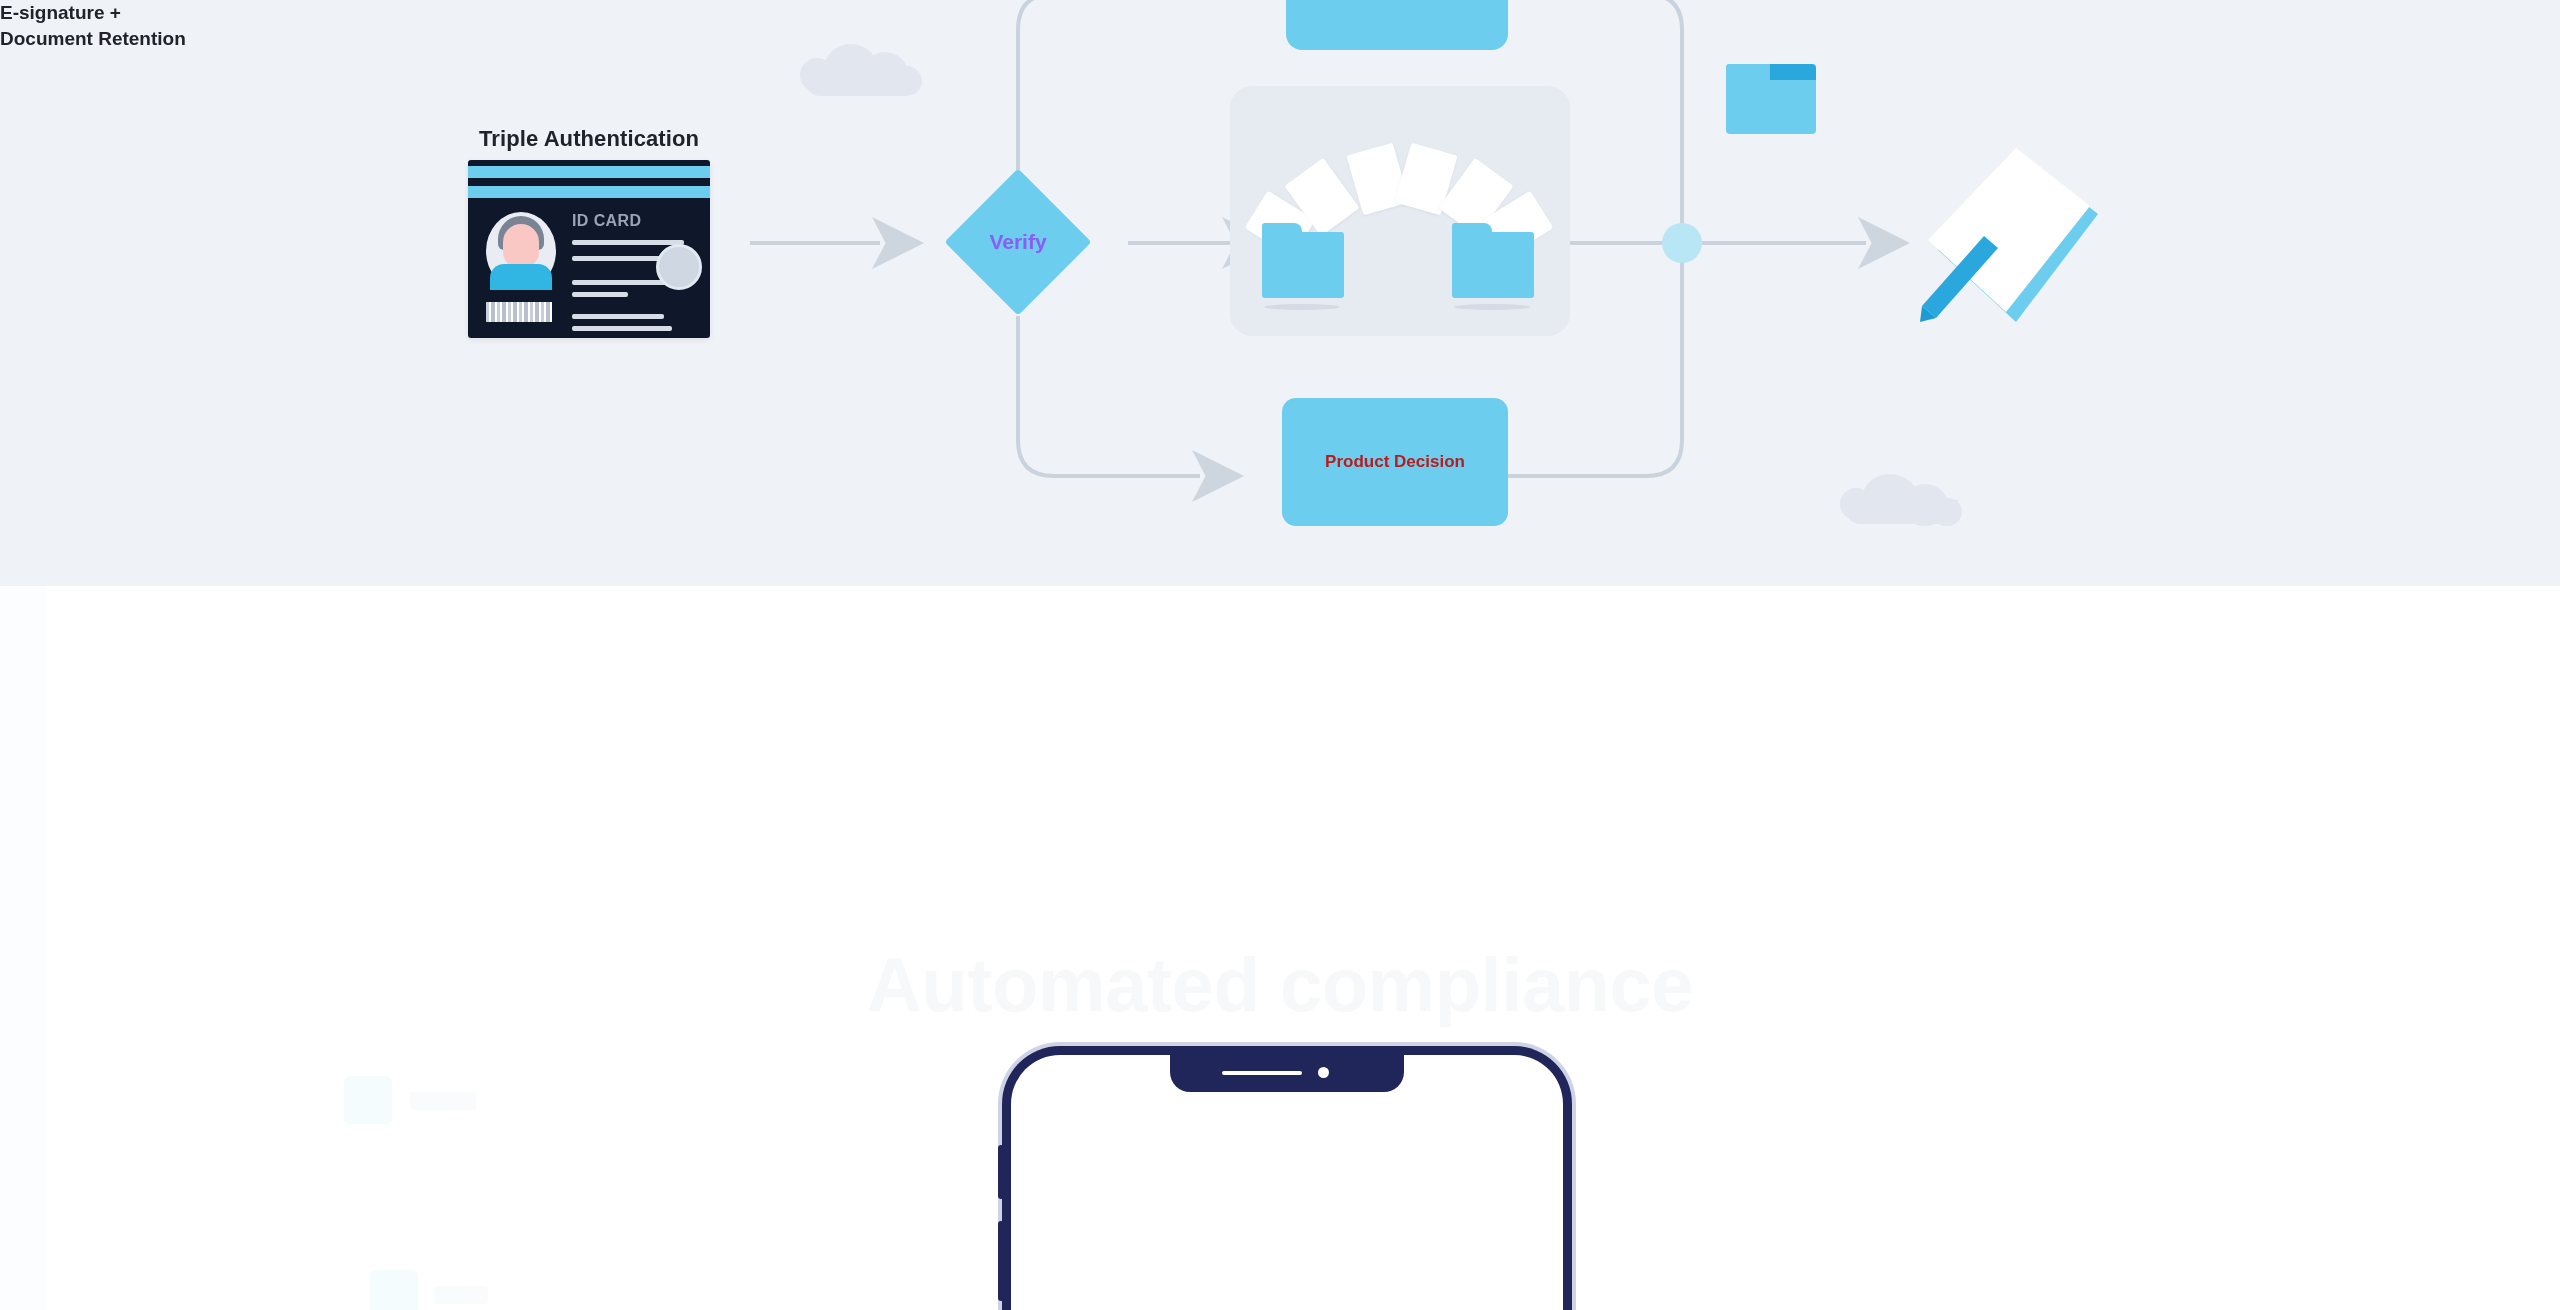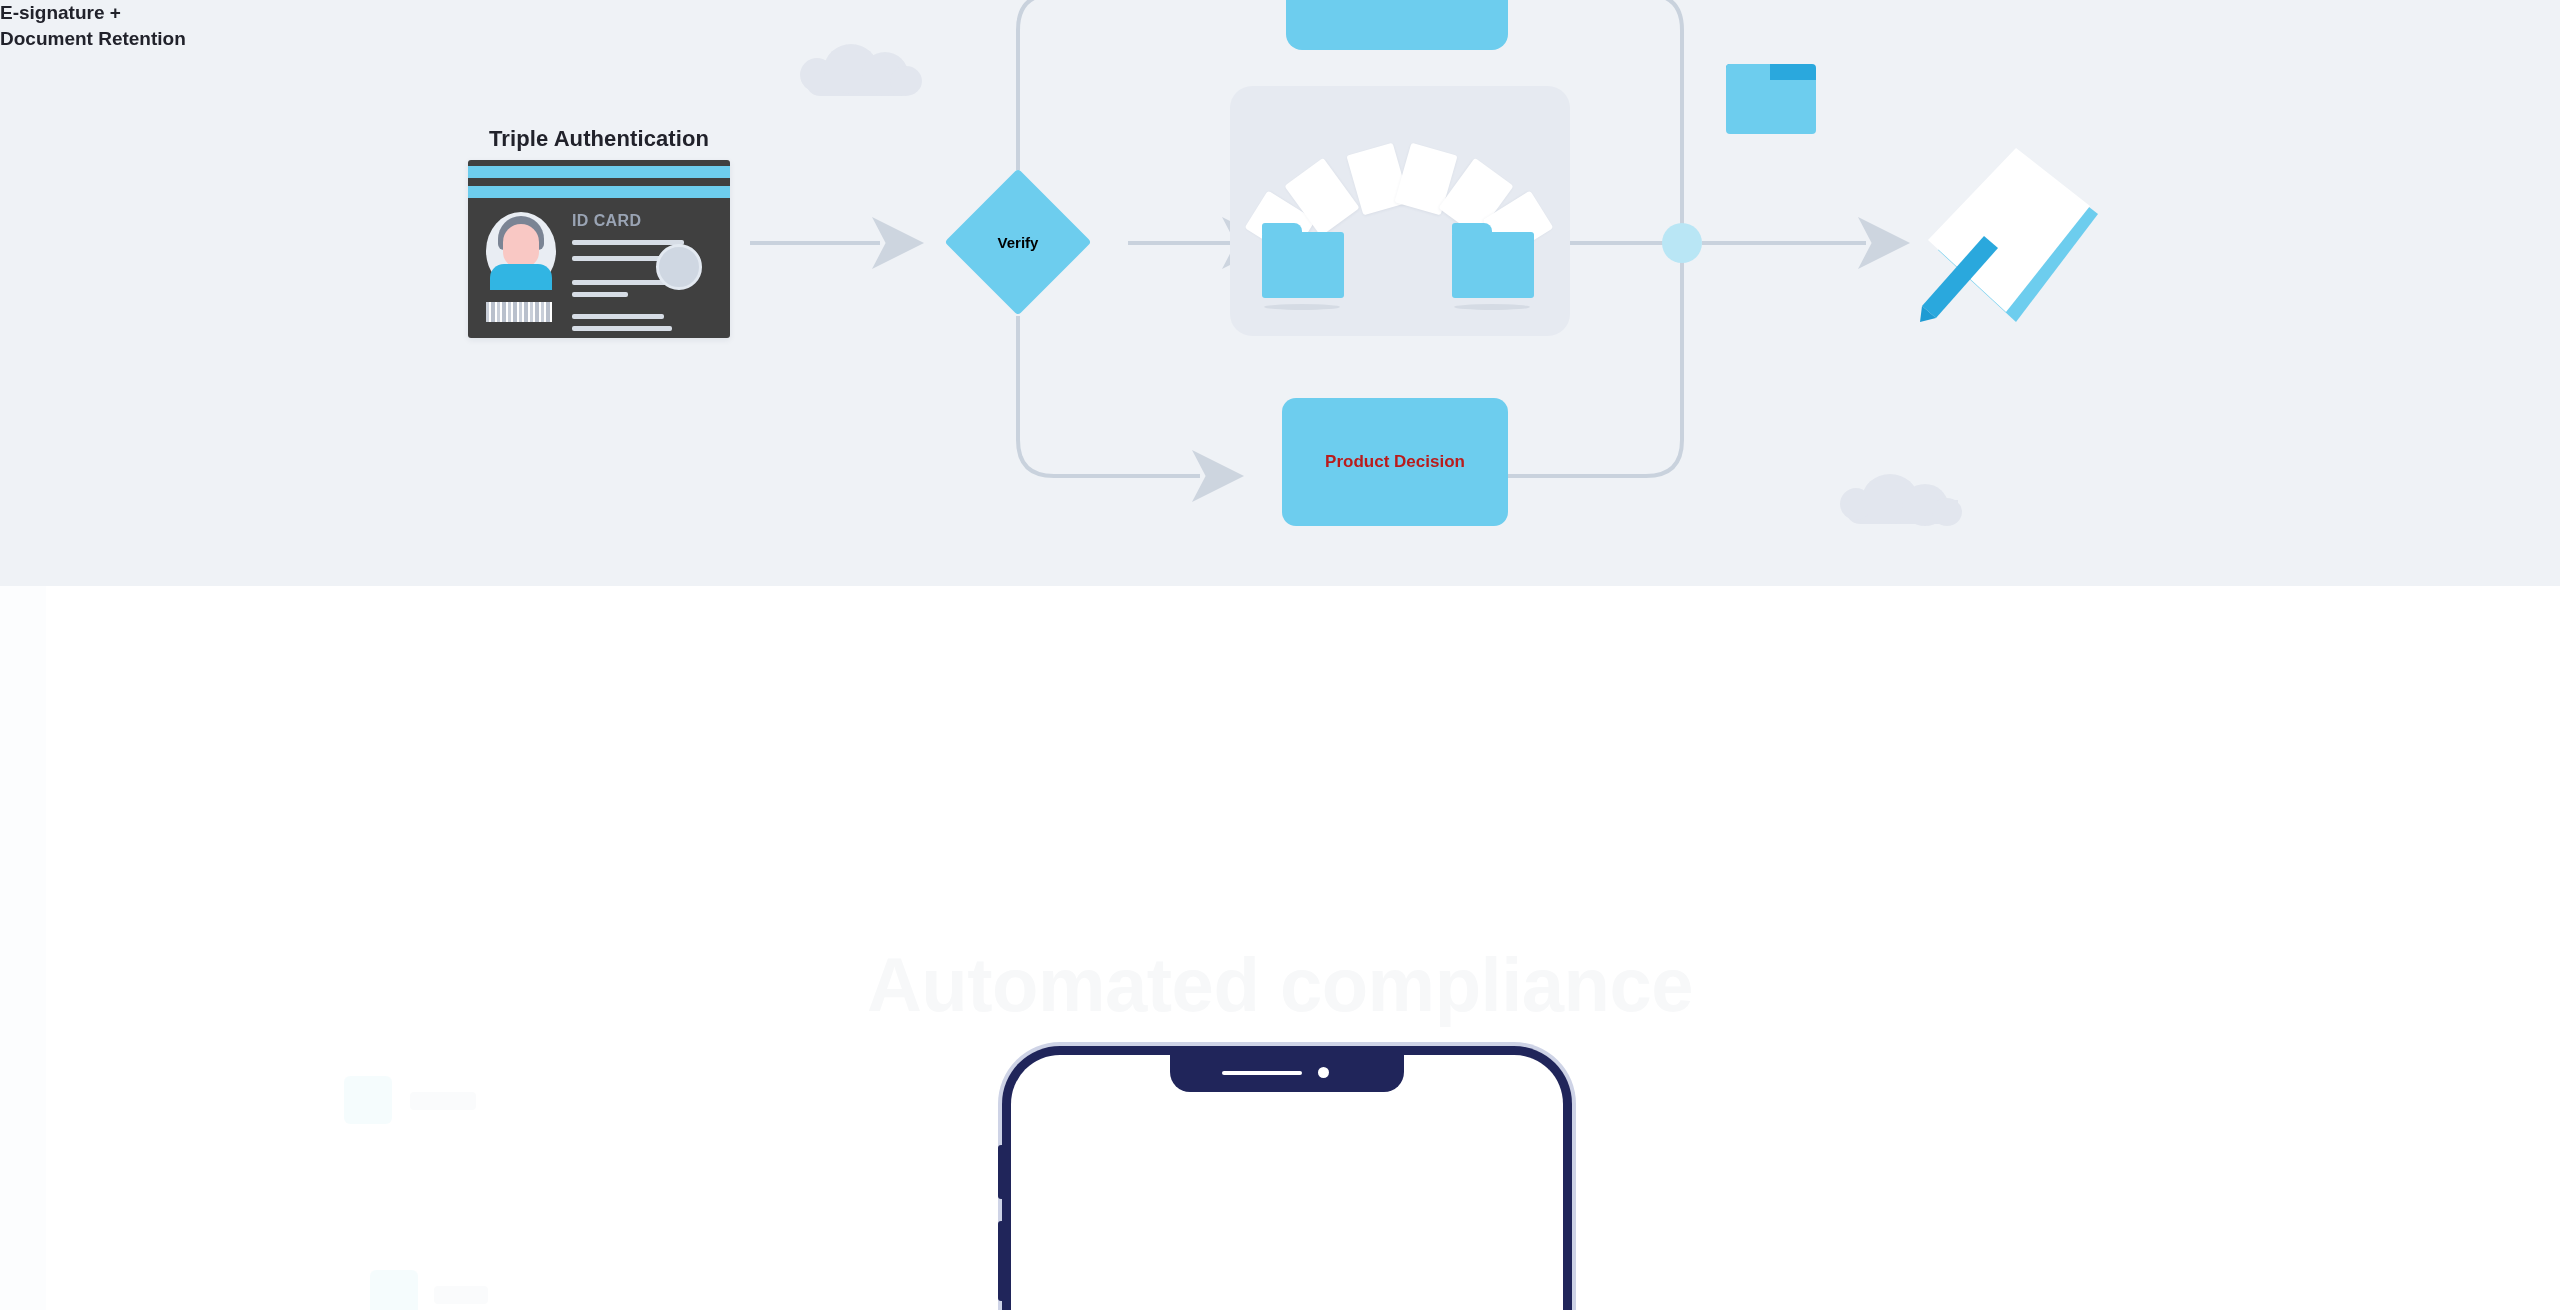--- a/index.html
+++ b/index.html
@@ -55,23 +55,23 @@
   .idcard-title {
     font-size: 22px;
     font-weight: 700;
     color: #21222b;
     letter-spacing: .1px;
     text-align: center;
     white-space: nowrap;
     margin-bottom: 8px;
   }
   .idcard {
-    width: 262px;
+    width: 242px;
     height: 178px;
-    background: #404040;
+    background: #0f172a;
     border-radius: 3px;
     box-shadow: 0 2px 6px rgba(30,40,70,.08);
     position: relative;
     overflow: hidden;
   }
   .idcard .stripe {
     position: absolute; left: 0; width: 100%;
     height: 12px; background: #6dcdee;
   }
   .idcard .stripe.s1 { top: 6px; }
@@ -133,21 +133,21 @@
   .node-diamond {
     position: absolute;
     width: 104px; height: 104px;
     background: #6dcdee;
     transform: rotate(45deg);
     border-radius: 4px;
   }
   .node-diamond-label {
     position: absolute;
     display: flex; align-items: center; justify-content: center;
-    font-size: 15px; font-weight: 600; color: #000000;
+    font-size: 21px; font-weight: 600; color: #8b5cf6;
     pointer-events: none;
   }
   .node-rect {
     position: absolute;
     background: #6dcdee;
     border-radius: 14px;
     display: flex; align-items: center; justify-content: center;
     font-size: 17px; font-weight: 600; color: #b91c1c;
     text-align: center;
   }

